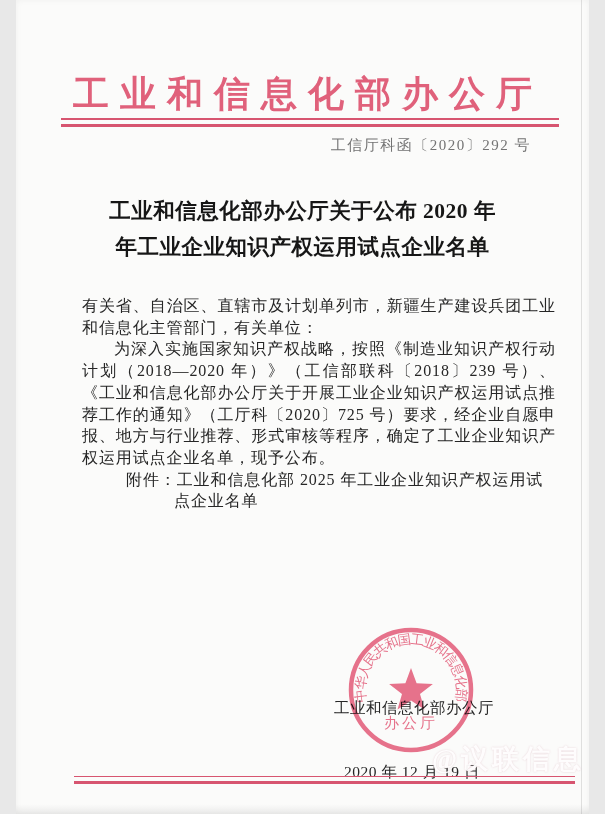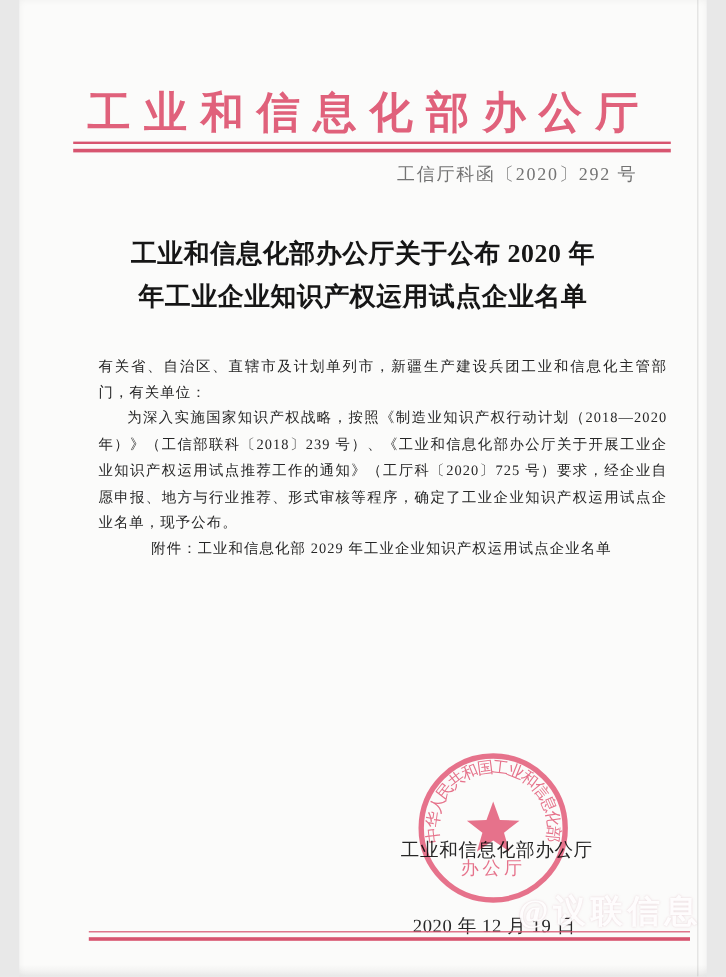--- a/index.html
+++ b/index.html
@@ -37,21 +37,21 @@
     white-space:nowrap;
   }
   .doc-title{
     position:absolute;top:193px;left:30px;right:30px;
     text-align:center;
     font-size:21.5px;font-weight:bold;line-height:36px;
     color:#161616;letter-spacing:0.5px;font-family:Liberation Serif, serif;
   }
   .doc-body{
     position:absolute;top:295px;left:66px;width:474px;
-    font-size:12px;line-height:21.7px;letter-spacing:0.9px;
+    font-size:16px;line-height:21.7px;letter-spacing:0.9px;
     text-align:justify;color:#262626;
   }
   .doc-body p{margin:0;}
   .doc-body p.indent{text-indent:2em;}
   .attachment{
     margin-top:26px;
     padding-left:92px;text-indent:-48px;
     text-align:left;
   }
   .signature{
@@ -95,21 +95,21 @@
   <div class="doc-number">工信厅科函〔2020〕292 号</div>
 
   <div class="doc-title">
     <div>工业和信息化部办公厅关于公布 2020 年</div>
     <div>年工业企业知识产权运用试点企业名单</div>
   </div>
 
   <div class="doc-body">
     <p>有关省、自治区、直辖市及计划单列市，新疆生产建设兵团工业和信息化主管部门，有关单位：</p>
     <p class="indent">为深入实施国家知识产权战略，按照《制造业知识产权行动计划（2018—2020 年）》（工信部联科〔2018〕239 号）、《工业和信息化部办公厅关于开展工业企业知识产权运用试点推荐工作的通知》（工厅科〔2020〕725 号）要求，经企业自愿申报、地方与行业推荐、形式审核等程序，确定了工业企业知识产权运用试点企业名单，现予公布。</p>
-    <p class="attachment"><span>附件：</span><span>工业和信息化部 2029 年工业企业知识产权运用试点企业名单</span></p>
+    <p class="attachment"><span>附件：</span><span>工业和信息化部 2025 年工业企业知识产权运用试点企业名单</span></p>
   </div>
 
   <div class="signature">工业和信息化部办公厅</div>
   <div class="sign-date">2020 年 12 月 19 日</div>
 
   <svg class="seal" viewBox="0 0 140 140">
     <circle cx="70" cy="70" r="60" fill="none" stroke="#e7617e" stroke-width="4.5"></circle>
     <path id="sealArc" d="M 25.6 81.9 A 46 46 0 1 1 114.4 81.9" fill="none"></path>
     <text font-size="13.5" fill="#e7617e">
       <textPath href="#sealArc" startOffset="0" textLength="168" lengthAdjust="spacing">中华人民共和国工业和信息化部</textPath>

